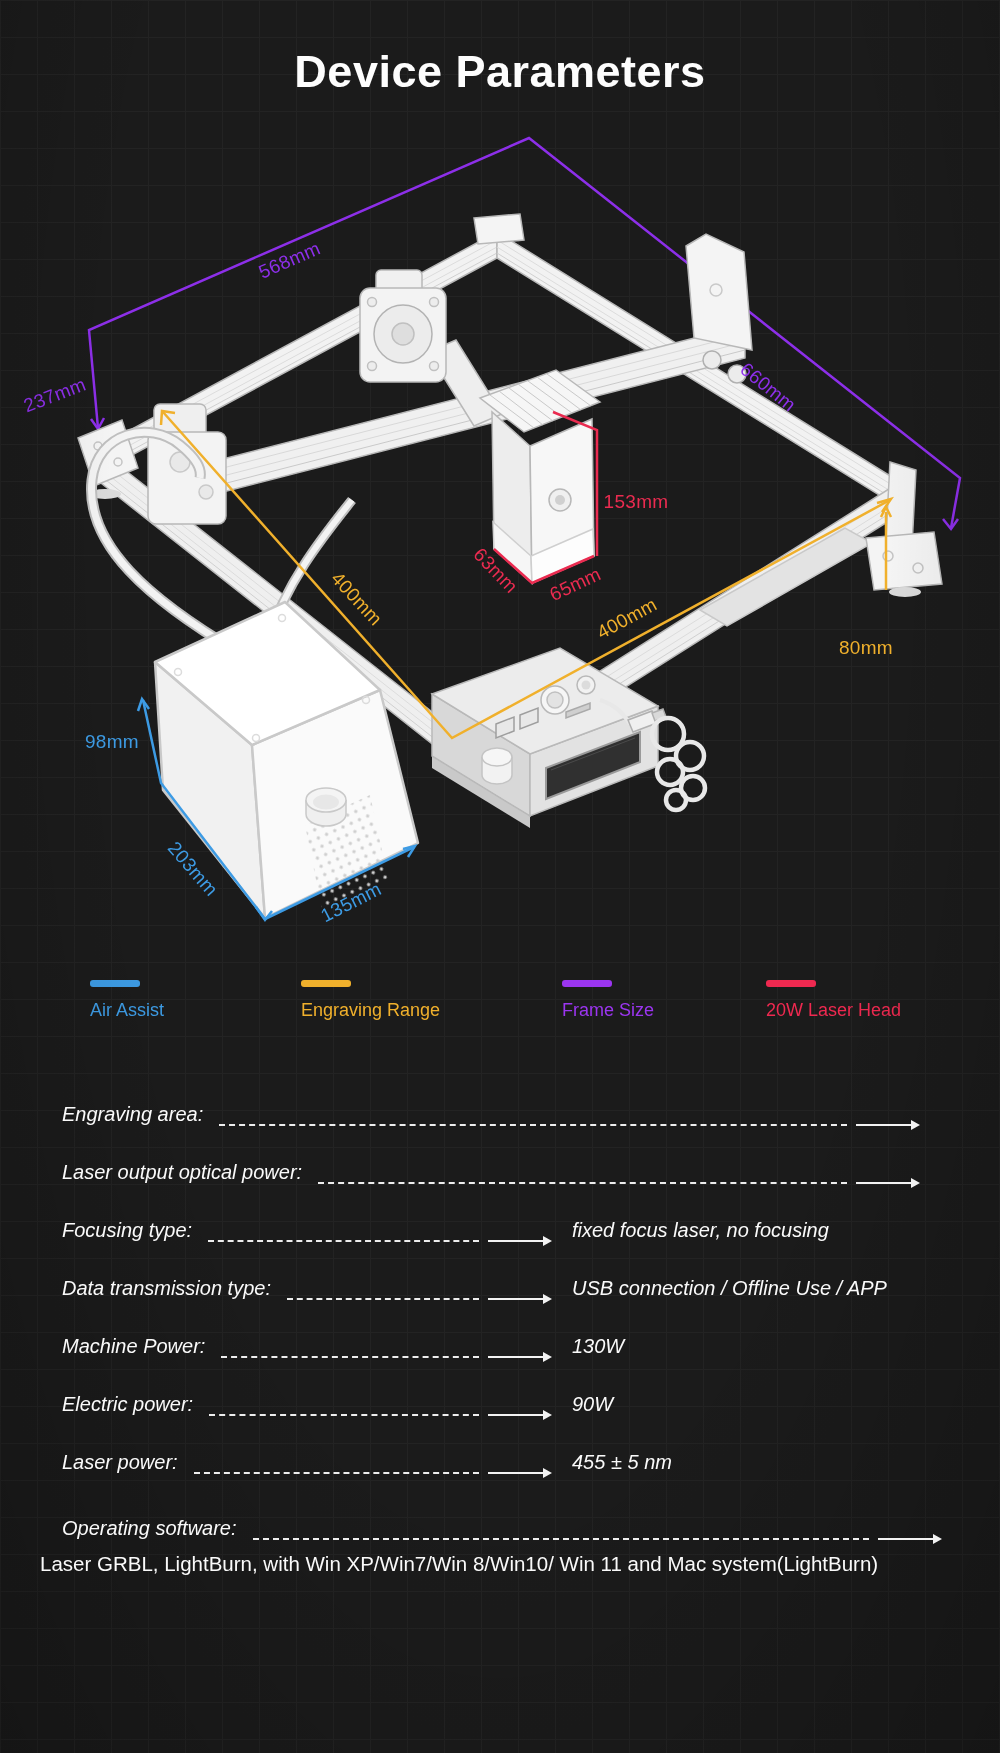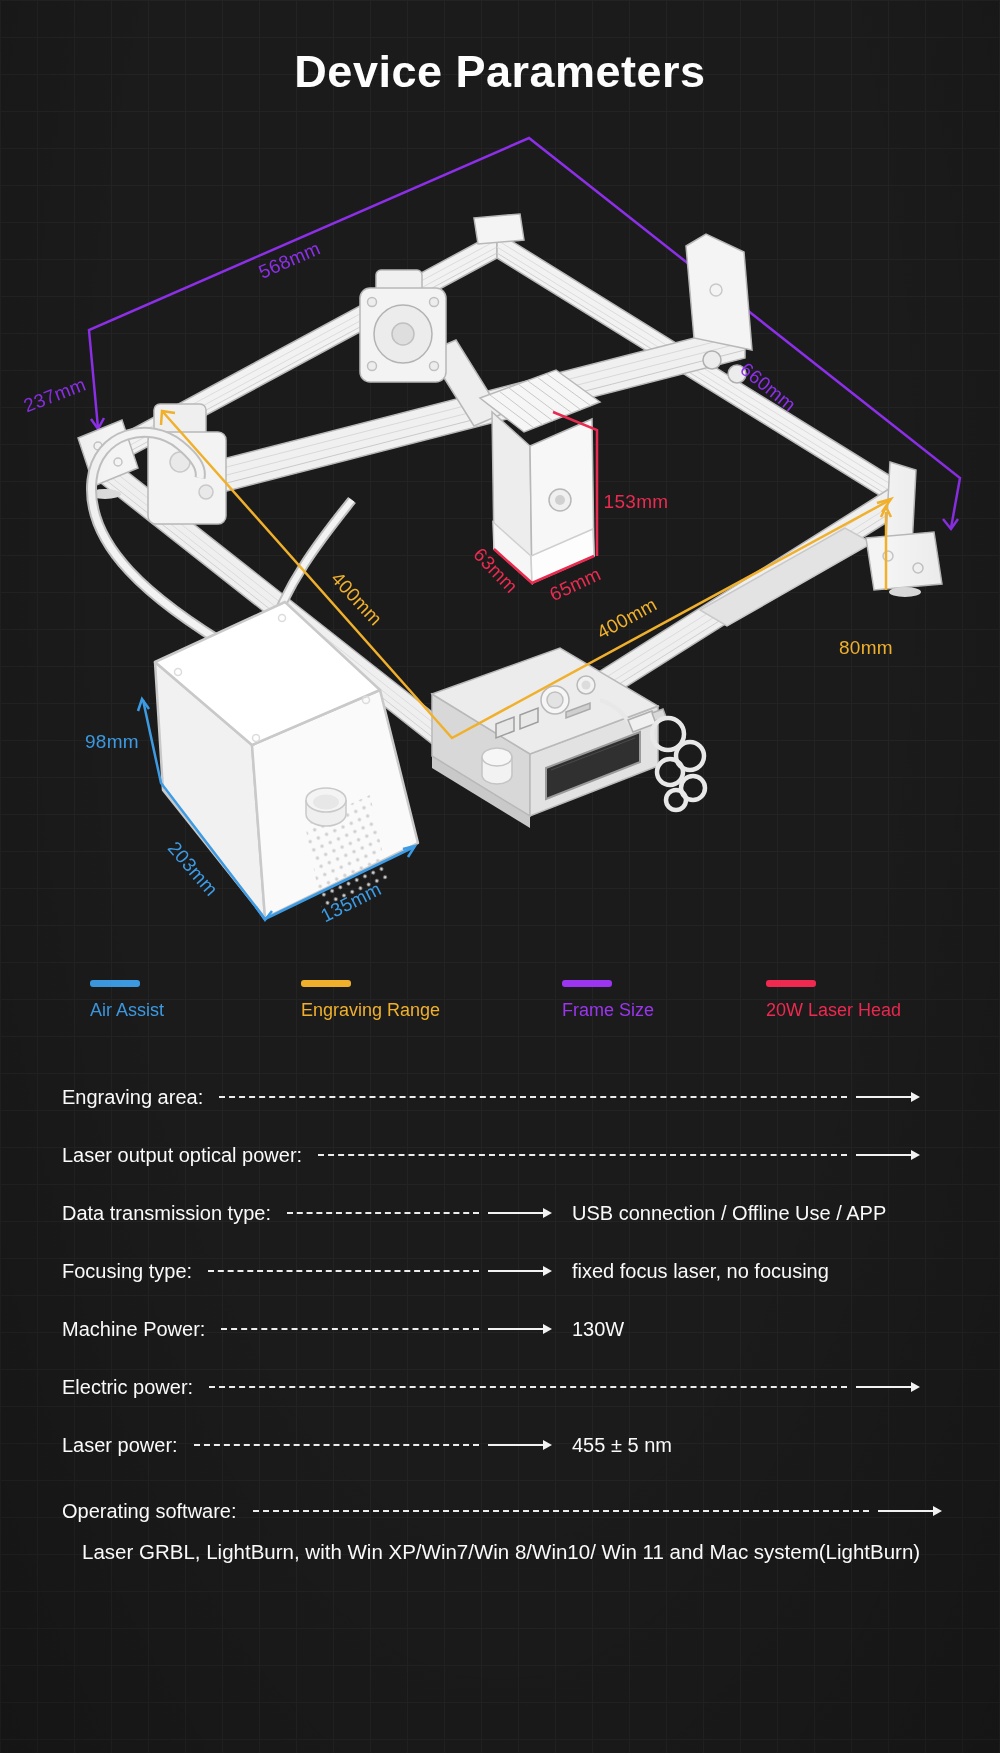--- a/index.html
+++ b/index.html
@@ -30,31 +30,31 @@
   
   .legend-item{position:absolute;top:980px;}
   .legend-bar{width:50px;height:7px;border-radius:3px;}
   .legend-label{margin-top:13px;font-size:18px;white-space:nowrap;}
   .bg-blue{background:#3d9be4;} .bg-yellow{background:#f0b02c;}
   .bg-purple{background:#9b35f0;} .bg-red{background:#ef2950;}
   .t-blue{color:#3d9be4;} .t-yellow{color:#f0b02c;}
   .t-purple{color:#9b35f0;} .t-red{color:#ef2950;}
   
   .specs{position:absolute;left:0;top:1068px;width:1000px;z-index:3;}
-  .spec-row{display:flex;align-items:center;height:58px;padding:0 60px 0 62px;font-size:20px;}
+  .spec-row{display:flex;align-items:flex-end;height:58px;padding:0 60px 0 62px;font-size:20px;font-style:italic;}
   .spec-label{white-space:nowrap;color:#fafafa;}
   .leader{flex:1;display:flex;align-items:center;margin-left:16px;min-width:40px;}
   .dashes{flex:1;height:0;border-top:2px dashed #ededed;}
   .arrowline{width:62px;height:2px;background:#f2f2f2;margin-left:9px;margin-right:22px;position:relative;flex:none;}
   .arrowline::after{content:"";position:absolute;right:-2px;top:-4px;width:0;height:0;
     border-left:9px solid #f2f2f2;border-top:5px solid transparent;border-bottom:5px solid transparent;}
   .spec-value{width:368px;white-space:nowrap;color:#fafafa;flex:none;}
   .spec-row.op{margin-top:8px;}
   .spec-row.op .arrowline{margin-right:0;}
-  .spec-desc{padding:0 30px 0 82px;margin-top:0;font-size:20.5px;color:#fafafa;white-space:nowrap;}
+  .spec-desc{padding:0 30px 0 40px;margin-top:12px;font-size:20.5px;color:#fafafa;white-space:nowrap;}
 </style>
 </head>
 <body>
 
 <div id="page">
 
   <div class="title">Device Parameters</div>
 
   <svg width="1000" height="960" viewBox="0 0 1000 960" style="position:absolute;top:0;left:0;">
 
@@ -279,52 +279,53 @@
     <div class="spec-row">
       <span class="spec-label">Laser output optical power:</span>
       <span class="leader">
           <span class="dashes"></span>
           <span class="arrowline"></span>
         </span>
     </div>
 
 
     <div class="spec-row">
+      <span class="spec-label">Focusing type:</span>
+      <span class="leader">
+          <span class="dashes"></span>
+          <span class="arrowline"></span>
+        </span>
+      <span class="spec-value">fixed focus laser, no focusing</span>
+    </div>
+
+    <div class="spec-row">
       <span class="spec-label">Data transmission type:</span>
       <span class="leader">
           <span class="dashes"></span>
           <span class="arrowline"></span>
         </span>
       <span class="spec-value">USB connection / Offline Use / APP</span>
     </div>
 
     <div class="spec-row">
-      <span class="spec-label">Focusing type:</span>
-      <span class="leader">
-          <span class="dashes"></span>
-          <span class="arrowline"></span>
-        </span>
-      <span class="spec-value">fixed focus laser, no focusing</span>
-    </div>
-
-    <div class="spec-row">
       <span class="spec-label">Machine Power:</span>
       <span class="leader">
           <span class="dashes"></span>
           <span class="arrowline"></span>
         </span>
       <span class="spec-value">130W</span>
     </div>
 
     <div class="spec-row">
       <span class="spec-label">Electric power:</span>
       <span class="leader">
           <span class="dashes"></span>
           <span class="arrowline"></span>
         </span>
+      <span class="spec-value">90W</span>
     </div>
 
 
     <div class="spec-row">
       <span class="spec-label">Laser power:</span>
       <span class="leader">
           <span class="dashes"></span>
           <span class="arrowline"></span>
         </span>
       <span class="spec-value">455 ± 5 nm</span>

